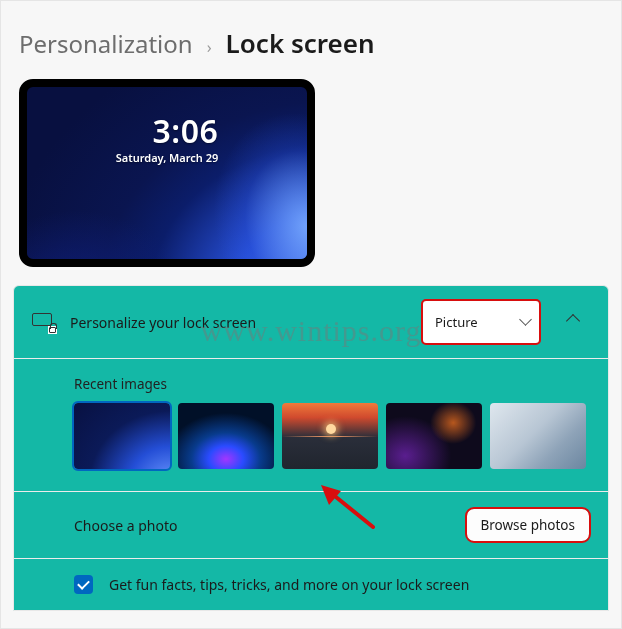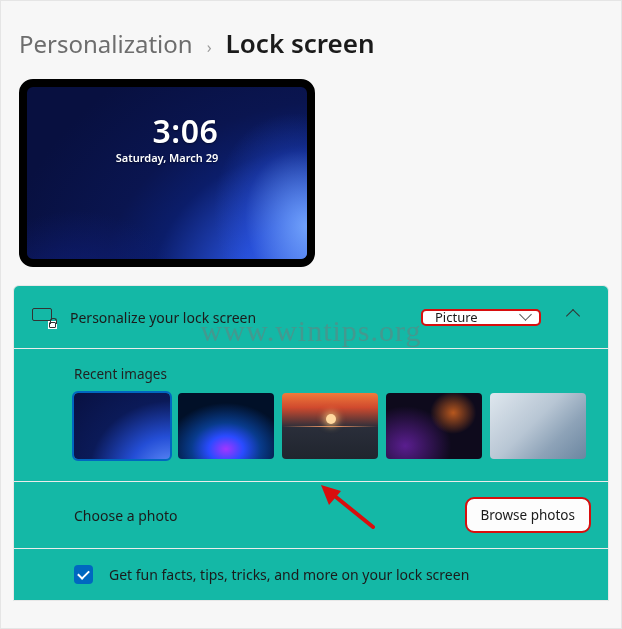--- a/index.html
+++ b/index.html
@@ -73,21 +73,21 @@
   .hdr-icon .lock::before {
     content:""; position:absolute; top:-3px; left:2px; width:5px; height:5px;
     border:1.2px solid #333; border-bottom:none; border-radius: 3px 3px 0 0;
   }
   .hdr-icon .lock::after {
     content:""; position:absolute; inset:1px; border:1.2px solid #333; border-radius:1px;
   }
   .label { font-size: 14px; flex: 1 1 auto; }
   .select {
     min-width: 118px;
-    height: 15px;
+    height: 44px;
     padding: 0 26px 0 12px;
     font-size: 13px;
     border: 1px solid #d9d9d9;
     border-radius: 4px;
     background: #fff;
     display: inline-flex;
     align-items: center;
     position: relative;
     cursor: pointer;
   }

